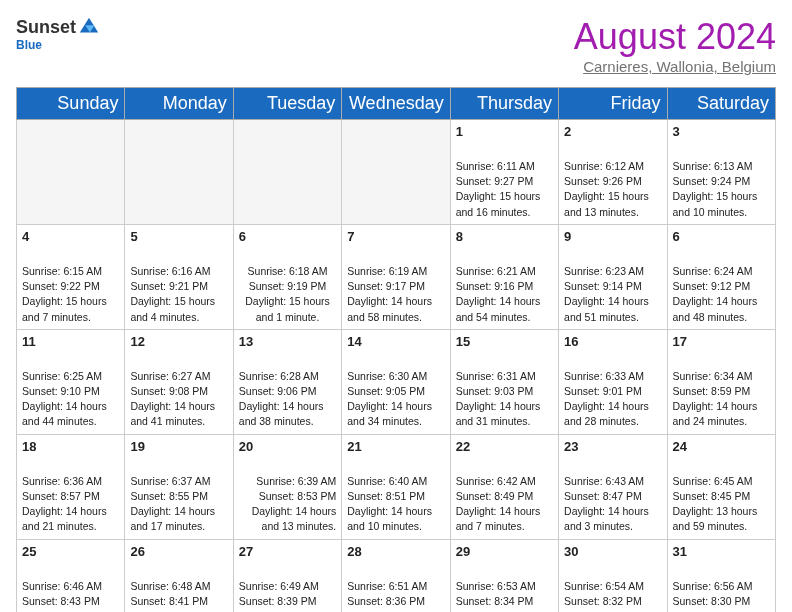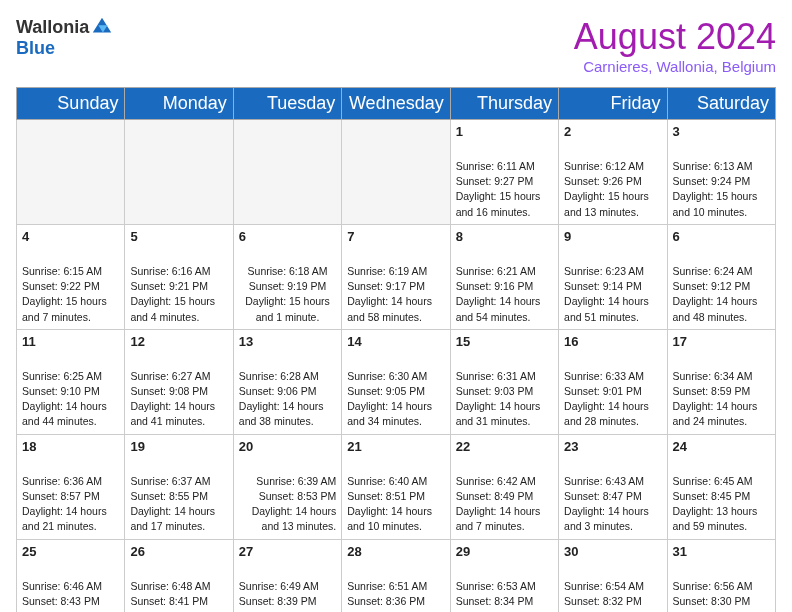--- a/index.html
+++ b/index.html
@@ -2,41 +2,41 @@
 <html><head>
   <meta charset="utf-8">
   <style>
     * { box-sizing: border-box; margin: 0; padding: 0; }
     body { font-family: Arial, sans-serif; background: #fff; width: 792px; min-height: 612px; }
     .page { width: 792px; padding: 16px 16px 10px 16px; }
     .header { display: flex; justify-content: space-between; align-items: flex-start; margin-bottom: 12px; }
     .logo { display: flex; flex-direction: column; align-items: flex-start; }
     .logo-text { display: flex; align-items: center; }
     .logo-general { font-size: 18px; font-weight: bold; color: #333; }
-    .logo-blue { font-size: 18px; font-weight: bold; color: #1a6bbf; }
+    .logo-blue { font-size: 12px; font-weight: bold; color: #1a6bbf; }
     .logo-icon { width: 22px; height: 22px; margin-left: 2px; }
     .title-block { text-align: right; }
     .month-year { font-size: 36px; font-weight: normal; color: #a21caf; }
-    .location { font-size: 15px; color: #8b5cf6; }
+    .location { font-size: 15px; color: #737373; text-decoration: underline; }
     .calendar { width: 100%; border-collapse: collapse; }
     .calendar th { background: #1a6bbf; color: #fff; text-align: right; padding: 5px 6px; font-size: 18px; font-weight: normal; border: 1px solid #aaa; }
     .calendar td { border: 1px solid #ccc; vertical-align: top; padding: 4px 5px; font-size: 10.5px; color: #222; width: calc(100%/7); background: #fff; }
     .calendar td.empty { background: #f5f5f5; }
     .day-num { font-size: 13px; font-weight: bold; margin-bottom: 2px; display: block; }
     .day-info { line-height: 1.45; margin-top: 20px; }
     .footer { margin-top: 8px; font-size: 15px; color: #555; }
   </style>
 </head>
 <body>
 
 <div class="page">
   <div class="header">
     <div class="logo">
       <div class="logo-text">
-        <span class="logo-general">Wallonia</span>
+        <span class="logo-general">Sunset</span>
         <svg class="logo-icon" viewBox="0 0 24 24" xmlns="http://www.w3.org/2000/svg">
           <polygon points="12,2 22,18 2,18" fill="#1a6bbf"></polygon>
           <polygon points="8,10 18,10 13,18" fill="#5bb8f5"></polygon>
         </svg>
       </div>
       <span class="logo-blue">Blue</span>
     </div>
     <div class="title-block">
       <div class="month-year">August 2024</div>
       <div class="location">Carnieres, Wallonia, Belgium</div>

